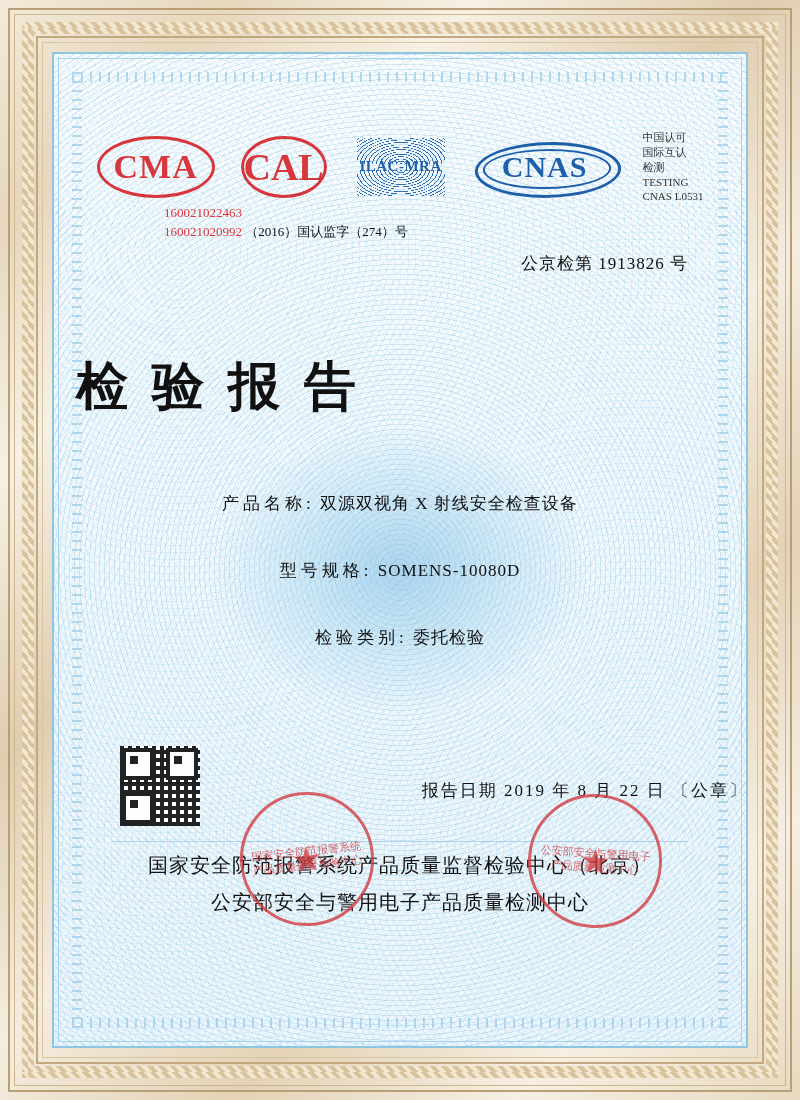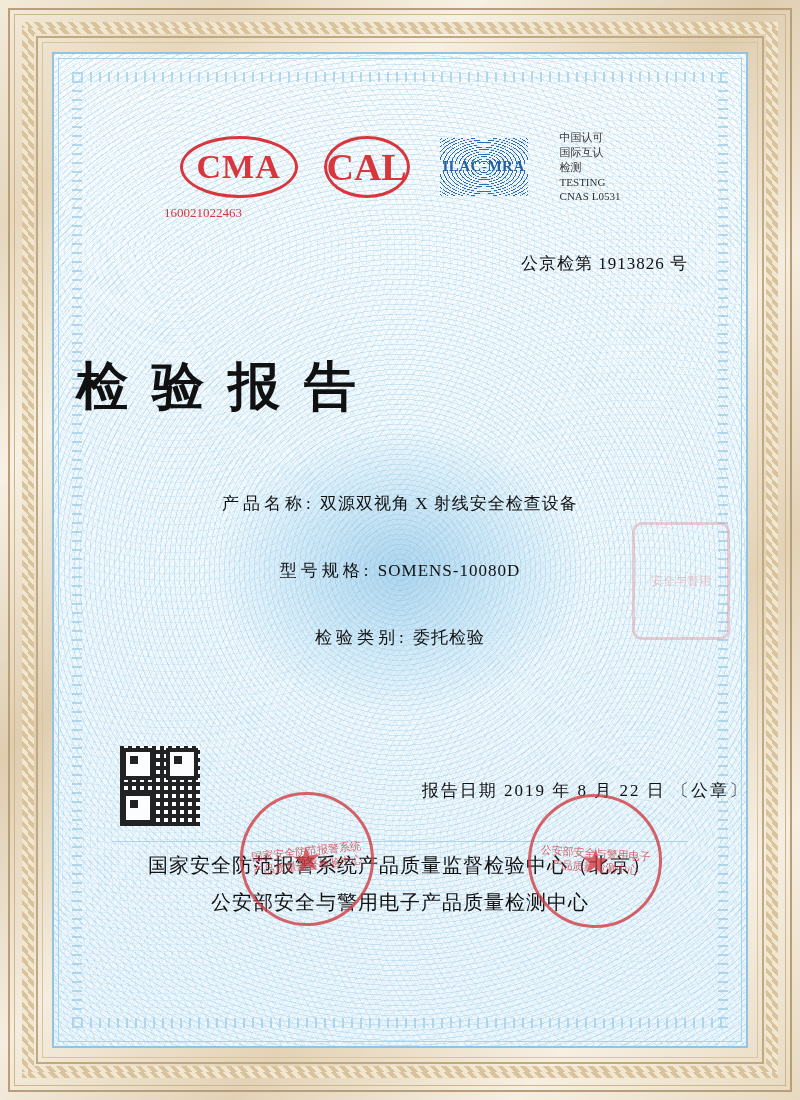--- a/index.html
+++ b/index.html
@@ -137,31 +137,40 @@
         </div>
         <div class="cal">
           <div class="ring"></div>
           <div class="txt">CAL</div>
         </div>
         <div class="ilac">
           <div class="arcs"></div>
           <div class="arcs b"></div>
           <div class="lab">ILAC-MRA</div>
         </div>
+        <div class="cnas">
+          <div class="el"></div>
+          <div class="el2"></div>
+          <div class="txt">CNAS</div>
+        </div>
         <div class="cnas-side">
           <div>中国认可</div>
           <div>国际互认</div>
           <div>检测</div>
           <div>TESTING</div>
           <div>CNAS L0531</div>
         </div>
       </div>
 
       <div class="cert-nums">
         <div>160021022463</div>
+        <div class="row2">
+          <span class="red">160021020992</span>
+          <span class="cn">（2016）国认监字（274）号</span>
+        </div>
       </div>
 
       <div class="doc-no">公京检第 1913826 号</div>
 
       <div class="title">检验报告</div>
 
       <div class="fields">
         <div class="field">
           <span class="lbl">产品名称:</span>
           <span>双源双视角 X 射线安全检查设备</span>
@@ -198,19 +207,16 @@
       </div>
 
       <div class="stamp stamp-left">
         <div class="inner-t">国家安全防范报警系统产品质量监督检验中心</div>
         <div class="star">★</div>
       </div>
       <div class="stamp stamp-right">
         <div class="inner-t">公安部安全与警用电子产品质量检测中心</div>
         <div class="star">★</div>
       </div>
-      <div class="stamp stamp-faint">
-        <div class="inner-t">安全与警用</div>
-      </div>
 
     </div>
   </div>
 </div>
 
 </body></html>

